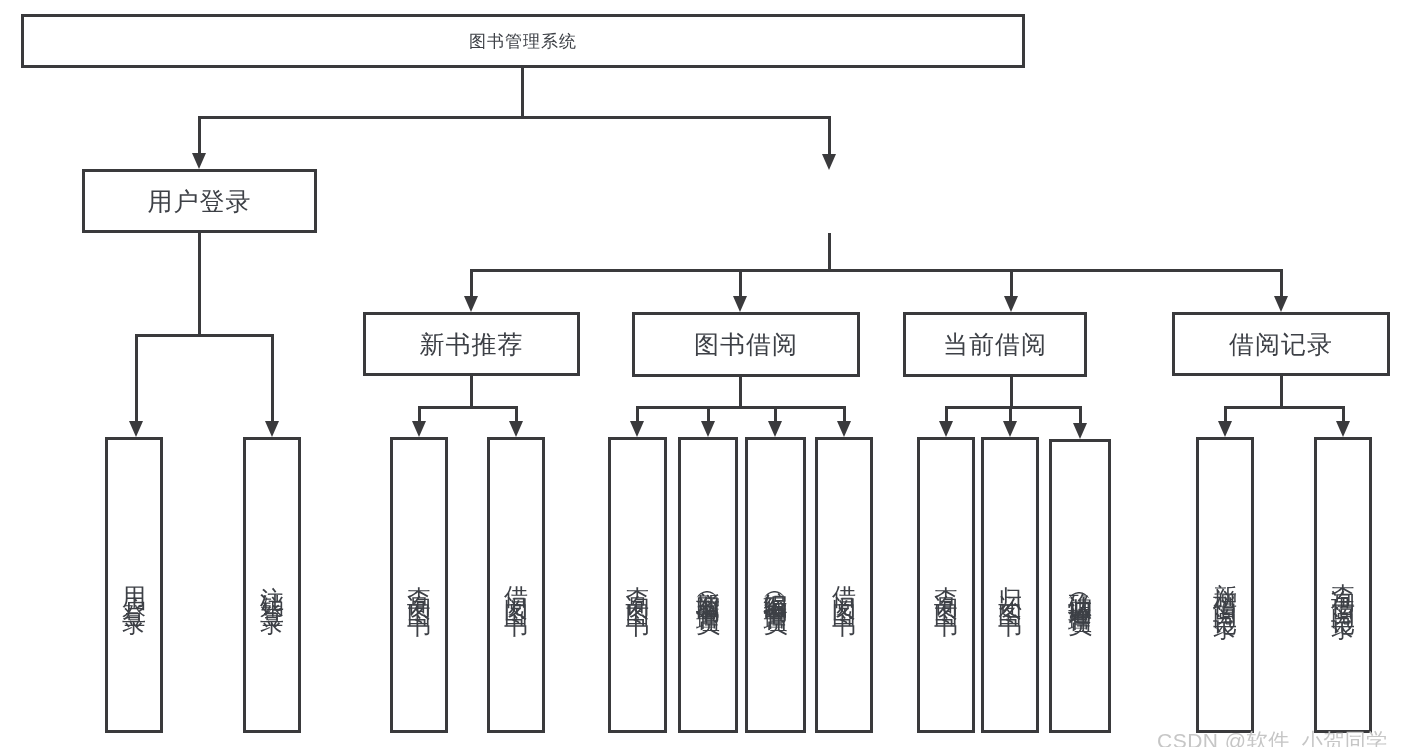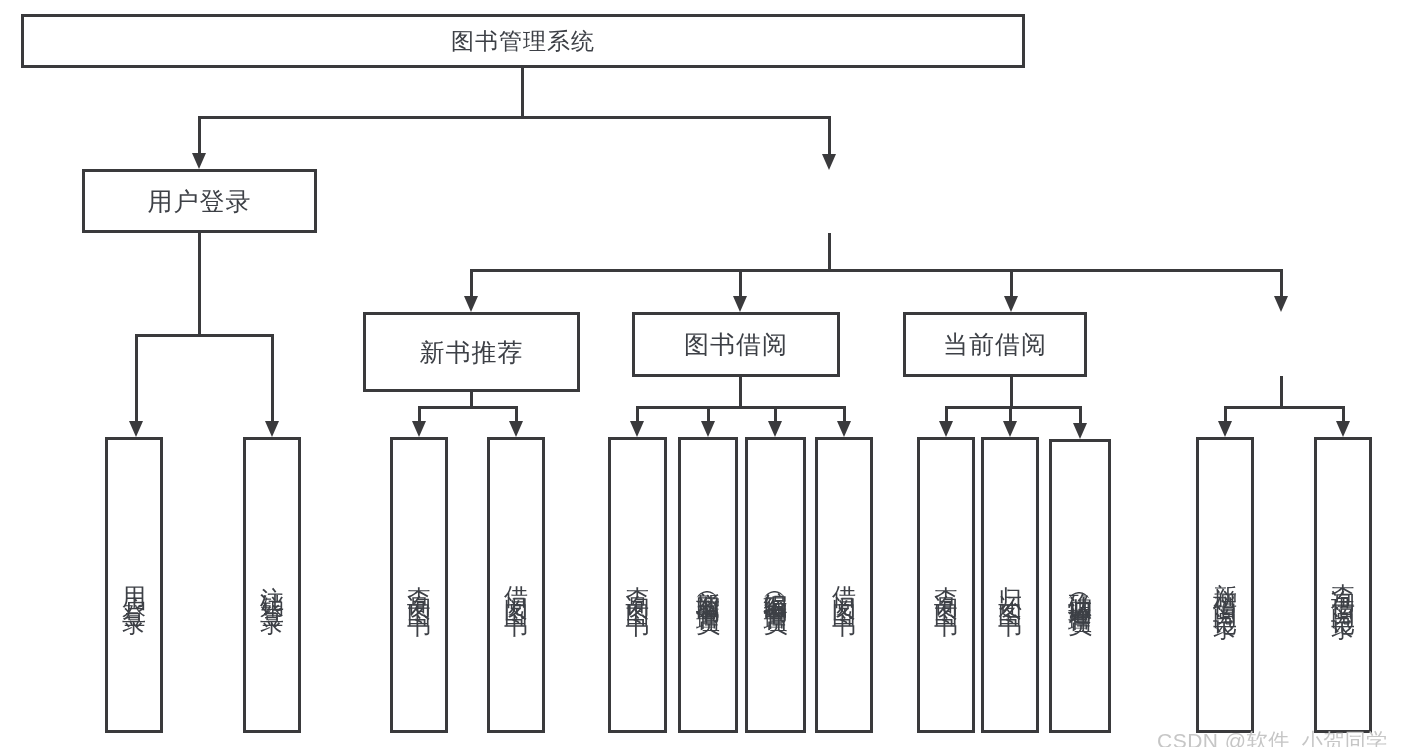--- a/index.html
+++ b/index.html
@@ -15,21 +15,21 @@
     position:relative;width:1405px;height:747px;background:var(--bg);
     overflow:hidden;
   }
   .node{
     position:absolute;box-sizing:border-box;background:var(--box-bg);
     border:3px solid var(--line);color:var(--text);
     display:flex;align-items:center;justify-content:center;
     z-index:5;
   }
   .node.h{font-size:25px;letter-spacing:1px;white-space:nowrap;}
-  .node.root{font-size:23px;letter-spacing:1px;}
+  .node.root{font-size:17px;letter-spacing:1px;}
   .leaf{
     position:absolute;box-sizing:border-box;background:var(--box-bg);
     border:3px solid var(--line);color:var(--text);
     display:flex;align-items:center;justify-content:center;z-index:5;
   }
   .leaf span{
     writing-mode:vertical-rl;text-orientation:mixed;
     font-size:24px;letter-spacing:9px;line-height:1;white-space:nowrap;
   }
   .leaf.long span{letter-spacing:3px;}
@@ -49,26 +49,27 @@
 </head>
 <body>
 
 <div class="canvas">
 
   <div class="node root" style="left:21px;top:14px;width:1004px;height:54px;">图书管理系统</div>
 
   <div class="node h" style="left:82px;top:169px;width:235px;height:64px;">用户登录</div>
 
 
-  <div class="node h" style="left:363px;top:312px;width:217px;height:80px;">新书推荐</div>
+  <div class="node h" style="left:363px;top:312px;width:217px;height:64px;">新书推荐</div>
 
-  <div class="node h" style="left:632px;top:312px;width:208px;height:65px;">图书借阅</div>
+  <div class="node h" style="left:632px;top:312px;width:228px;height:65px;">图书借阅</div>
 
   <div class="node h" style="left:903px;top:312px;width:184px;height:65px;">当前借阅</div>
 
+  <div class="node h" style="left:1172px;top:312px;width:218px;height:64px;">借阅记录</div>
 
   <div class="leaf" style="left:105px;top:437px;width:58px;height:296px;">
     <span>用户登录</span>
   </div>
   <div class="leaf" style="left:243px;top:437px;width:58px;height:296px;">
     <span>注销登录</span>
   </div>
 
   <div class="leaf" style="left:390px;top:437px;width:58px;height:296px;">
     <span>查询图书</span>

